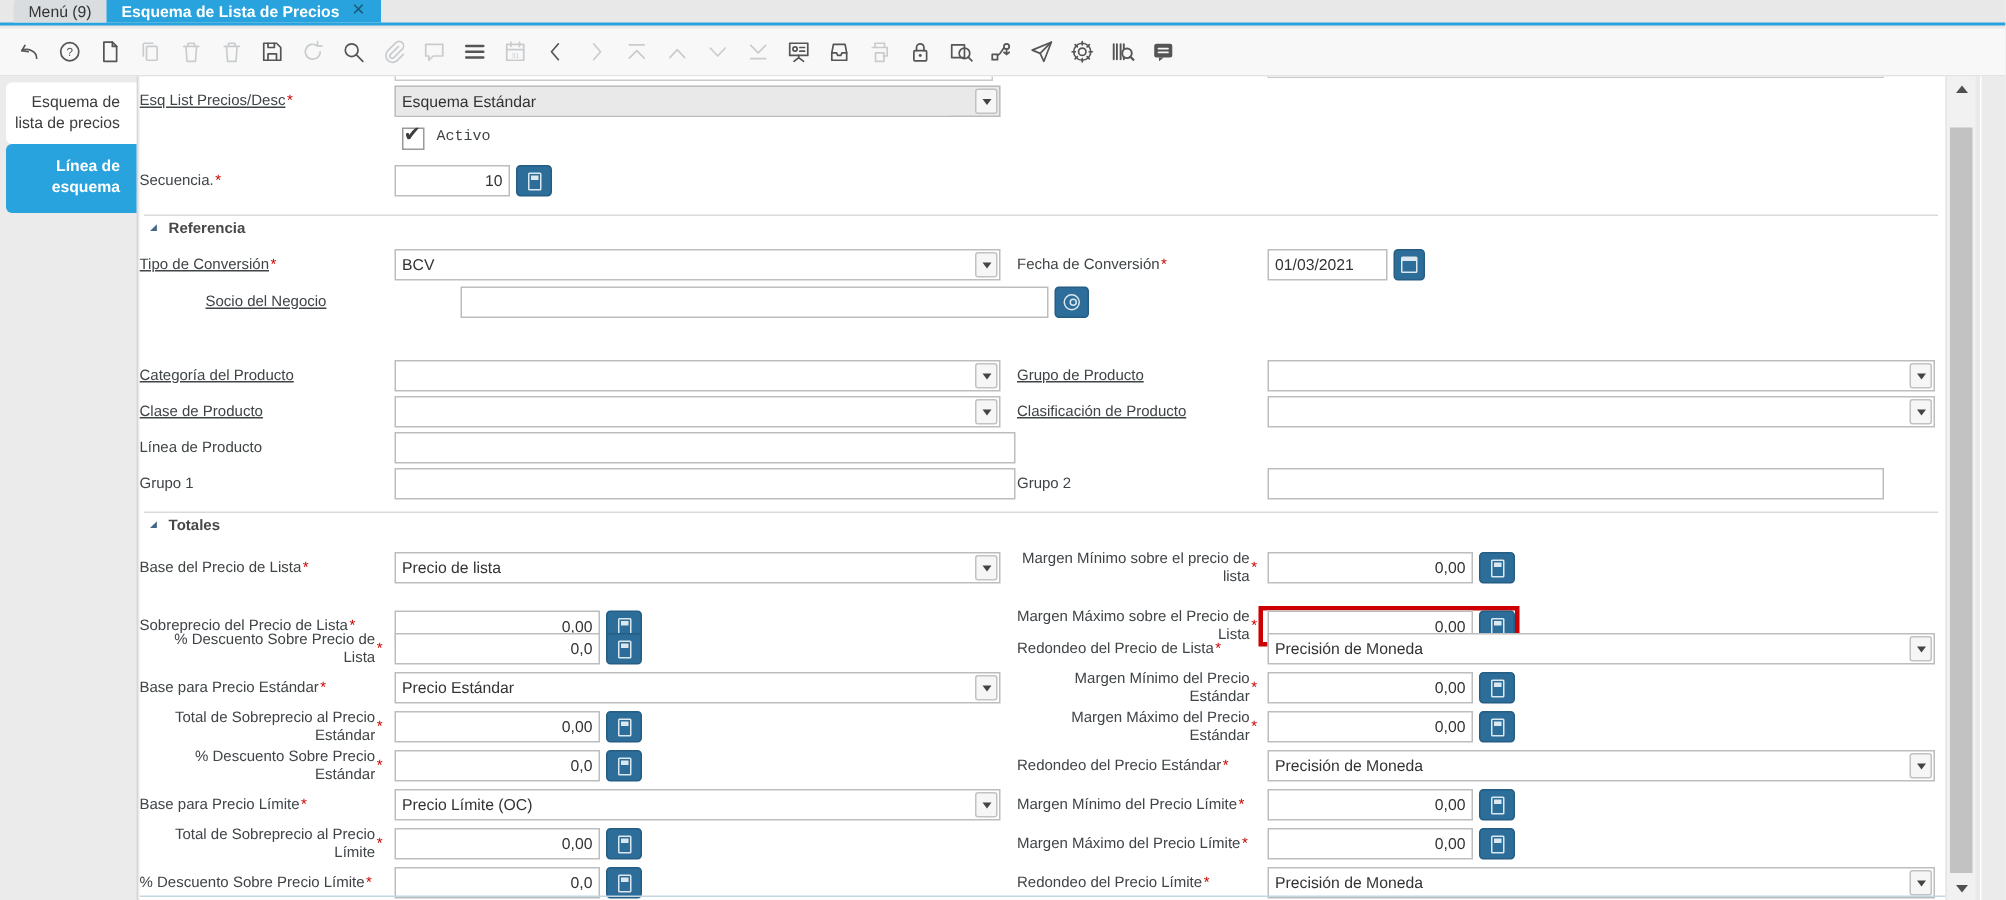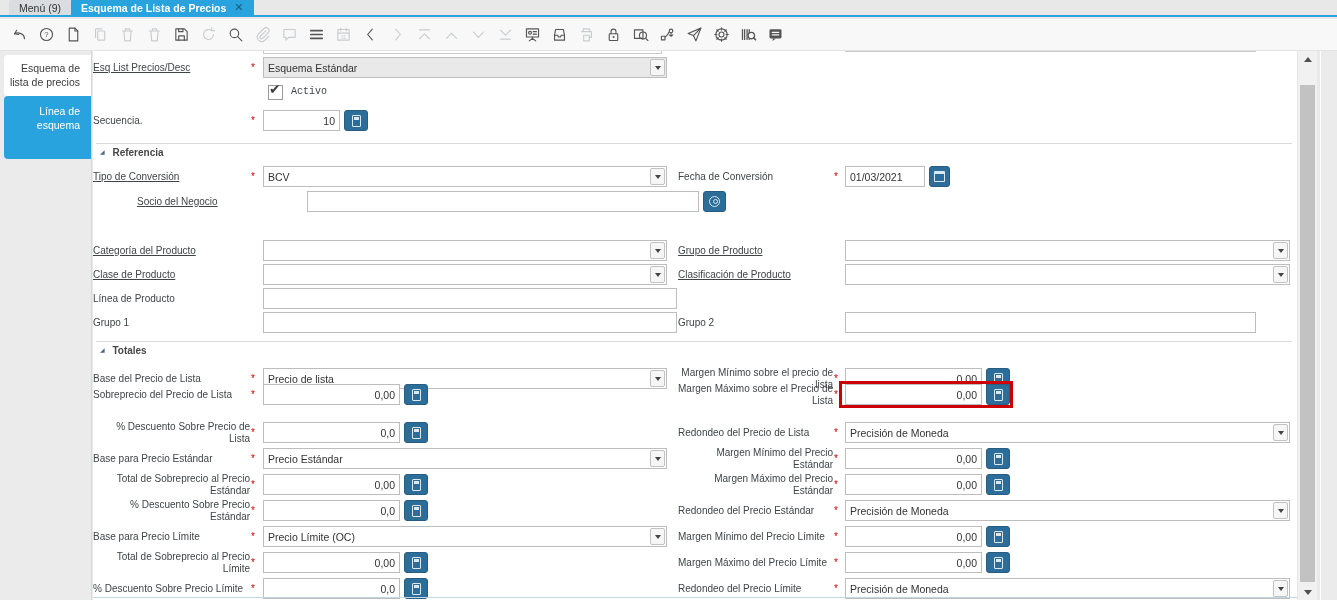--- a/index.html
+++ b/index.html
@@ -16,26 +16,26 @@
   
   #toolbar { position:absolute; left:0; top:19px; width:1337px; height:32px; background:#f8f8f8; border-bottom:1px solid #e3e3e3; display:flex; align-items:center; padding-left:8px; }
   .tbtn { width:22px; height:24px; margin-right:5px; display:flex; align-items:center; justify-content:center; color:#555; cursor:pointer; flex:0 0 auto; }
   .tbtn svg { width:17px; height:17px; display:block; }
   .tbtn.disabled { color:#c9ccce; cursor:default; }
 
   
   #sidebar { position:absolute; left:0; top:51px; width:92px; height:549px; background:#ebebeb; border-right:1px solid #d8d8d8; }
   .side-item { margin:0 0 0 4px; padding:6px 11px 6px 4px; text-align:right; font-size:10.5px; line-height:1.38; color:#3c3c3c; border-radius:4px 0 0 4px; cursor:pointer; }
   .side-item.white { background:#fff; margin-top:4px; }
-  .side-item.active { background:#29a3dd; color:#fff; font-weight:normal; padding-top:8px; padding-bottom:26px; }
+  .side-item.active { background:#29a3dd; color:#fff; font-weight:bold; padding-top:8px; padding-bottom:9px; }
 
   
   #content { position:absolute; left:93px; top:51px; width:1204px; height:549px; background:#fff; overflow:hidden; font-size:10.5px; color:#333; }
   .row { position:absolute; left:0; right:0; height:21px; }
-  .lbl { position:absolute; top:0; bottom:0; display:flex; align-items:center; justify-content:space-between; text-align:right; font-size:10px; color:#3f4447; line-height:1.2; }
+  .lbl { position:absolute; top:0; bottom:0; display:flex; align-items:center; justify-content:flex-start; text-align:right; font-size:10px; color:#3f4447; line-height:1.2; }
   .lbl-l { left:0; width:162px; }
   .lbl-r { left:585px; width:160px; }
   .lbl .link { text-decoration:underline; cursor:pointer; }
   .req { color:#cc0000; margin-left:1px; }
   .fld { position:absolute; top:0; height:21px; border:1px solid #bdbdbd; background:#fff; }
   .fld input { width:100%; height:100%; border:none; outline:none; background:transparent; font-family:inherit; font-size:10.5px; color:#333; padding:0 4px; }
   .fld.num input { text-align:right; }
   .fld.ro { background:#e9e9e9; }
   .fld.ro input { background:#e9e9e9; }
   .combo { padding-right:33px; }
@@ -425,21 +425,21 @@
           <span class="req">*</span>
         </div>
       <div class="fld num" style="left:752px; width:137px;">
         <input value="0,00" style="">
       </div>
       <div class="bbtn" style="left:893px;">
           <span class="calcico"></span>
         </div>
     </div>
 
-    <div class="row" style="top:333px;">
+    <div class="row" style="top:356px;">
       <div class="lbl lbl-l">
           <span>Sobreprecio del Precio de Lista</span>
           <span class="req">*</span>
         </div>
       <div class="fld num" style="left:170px; width:137px;">
         <input value="0,00" style="">
       </div>
       <div class="bbtn" style="left:311px;">
           <span class="calcico"></span>
         </div>

